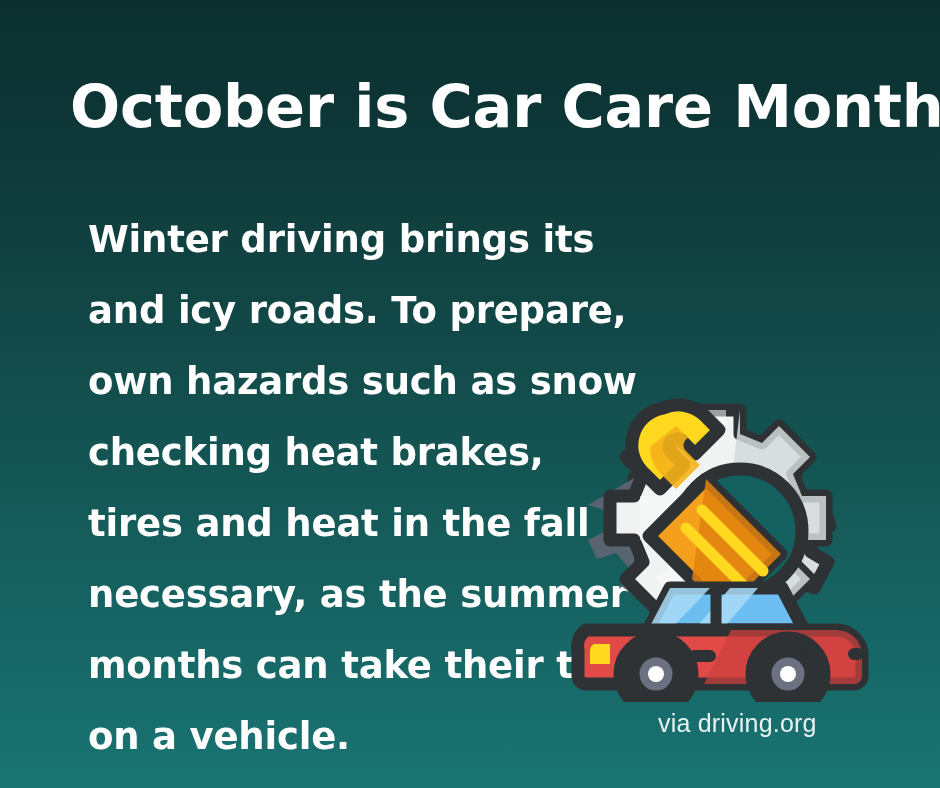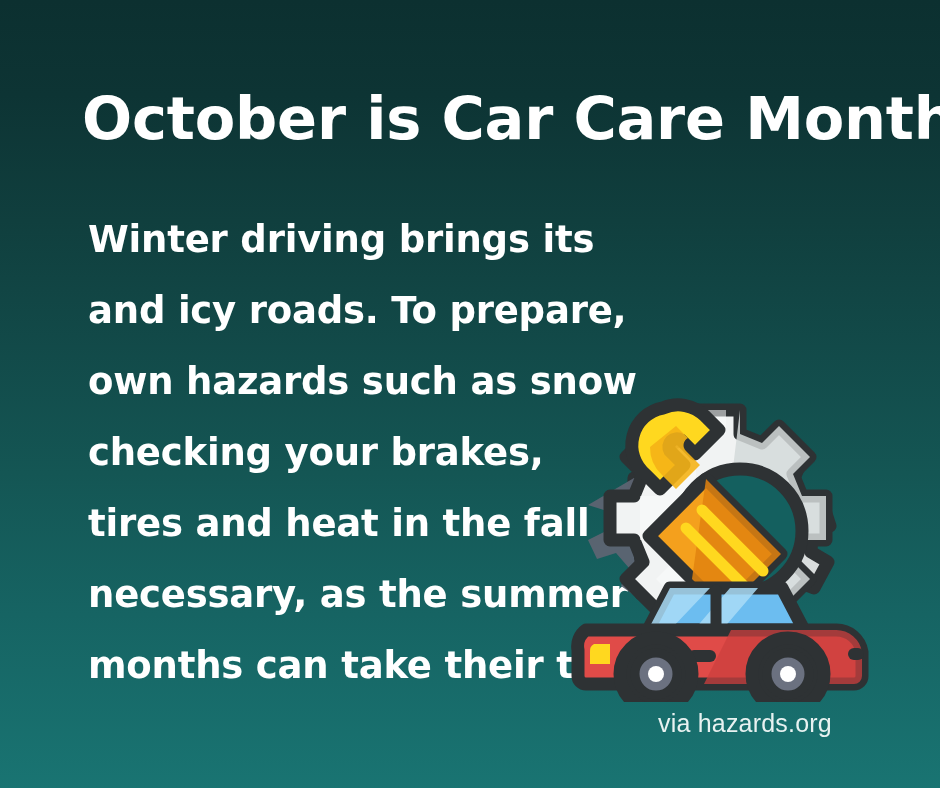--- a/index.html
+++ b/index.html
@@ -23,21 +23,21 @@
     font-family: "Liberation Sans", sans-serif;
     -webkit-font-smoothing: antialiased;
   }
 
   
   #headline {
     position: absolute;
     left: 70px;
     top: 76px;
     width: 810px;
-    margin: 12px;
+    margin: 0;
     color: #ffffff;
     font-family: "DejaVu Sans", sans-serif;
     font-size: 59px;
     font-weight: bold;
     letter-spacing: -0.2px;
     line-height: 1.05;
     white-space: nowrap;
   }
 
   
@@ -83,24 +83,25 @@
 <body>
 
 <div id="poster">
 
   <h1 id="headline">October is Car Care Month</h1>
 
   <div id="body-copy">
     <span class="ln">Winter driving brings its</span>
     <span class="ln">and icy roads. To prepare,</span>
     <span class="ln">own hazards such as snow</span>
-    <span class="ln">checking your brakes,</span>
+    <span class="ln">checking heat brakes,</span>
     <span class="ln">tires and heat in the fall is</span>
     <span class="ln">necessary, as the summer</span>
     <span class="ln">months can take their toll</span>
+    <span class="ln">on a vehicle.</span>
   </div>
 
   <div id="illustration">
     <svg viewBox="0 0 316 310" xmlns="http://www.w3.org/2000/svg">
       <g stroke="#2e3234" stroke-width="13" stroke-linejoin="round" stroke-linecap="round">
 
         <g>
           <path fill="#9aa0a8" d="M78 86
                l20 5 10-17 20 8 -2 20 18 10 12-16 16 14 -10 17 8 19 20-3 6 21 -19 7 -2 20 19 8 -6 21 -20-3 -11 18 -18-9 -13 15 -17-12 8-18 -13-15 -19 6 -9-19 18-9 1-20 -19-6z"></path>
           <path fill="#5d6472" d="M78 86 l20 5 10-17 20 8 -2 20 9 5 -26 110 -14 4 -13-15 -17-12 8-18 -13-15 -19 6 -9-19 18-9 1-20 -19-6z" stroke="none" opacity="0.95"></path>
@@ -167,15 +168,15 @@
           <g>
             <circle cx="232" cy="282" r="36" fill="#2e3234"></circle>
             <circle cx="232" cy="282" r="21" fill="#6b7180" stroke-width="9"></circle>
             <circle cx="232" cy="282" r="8" fill="#ffffff" stroke="none"></circle>
           </g>
         </g>
       </g>
     </svg>
   </div>
 
-  <p id="attribution">via hazards.org</p>
+  <p id="attribution">via driving.org</p>
 
 </div>
 
 </body></html>

